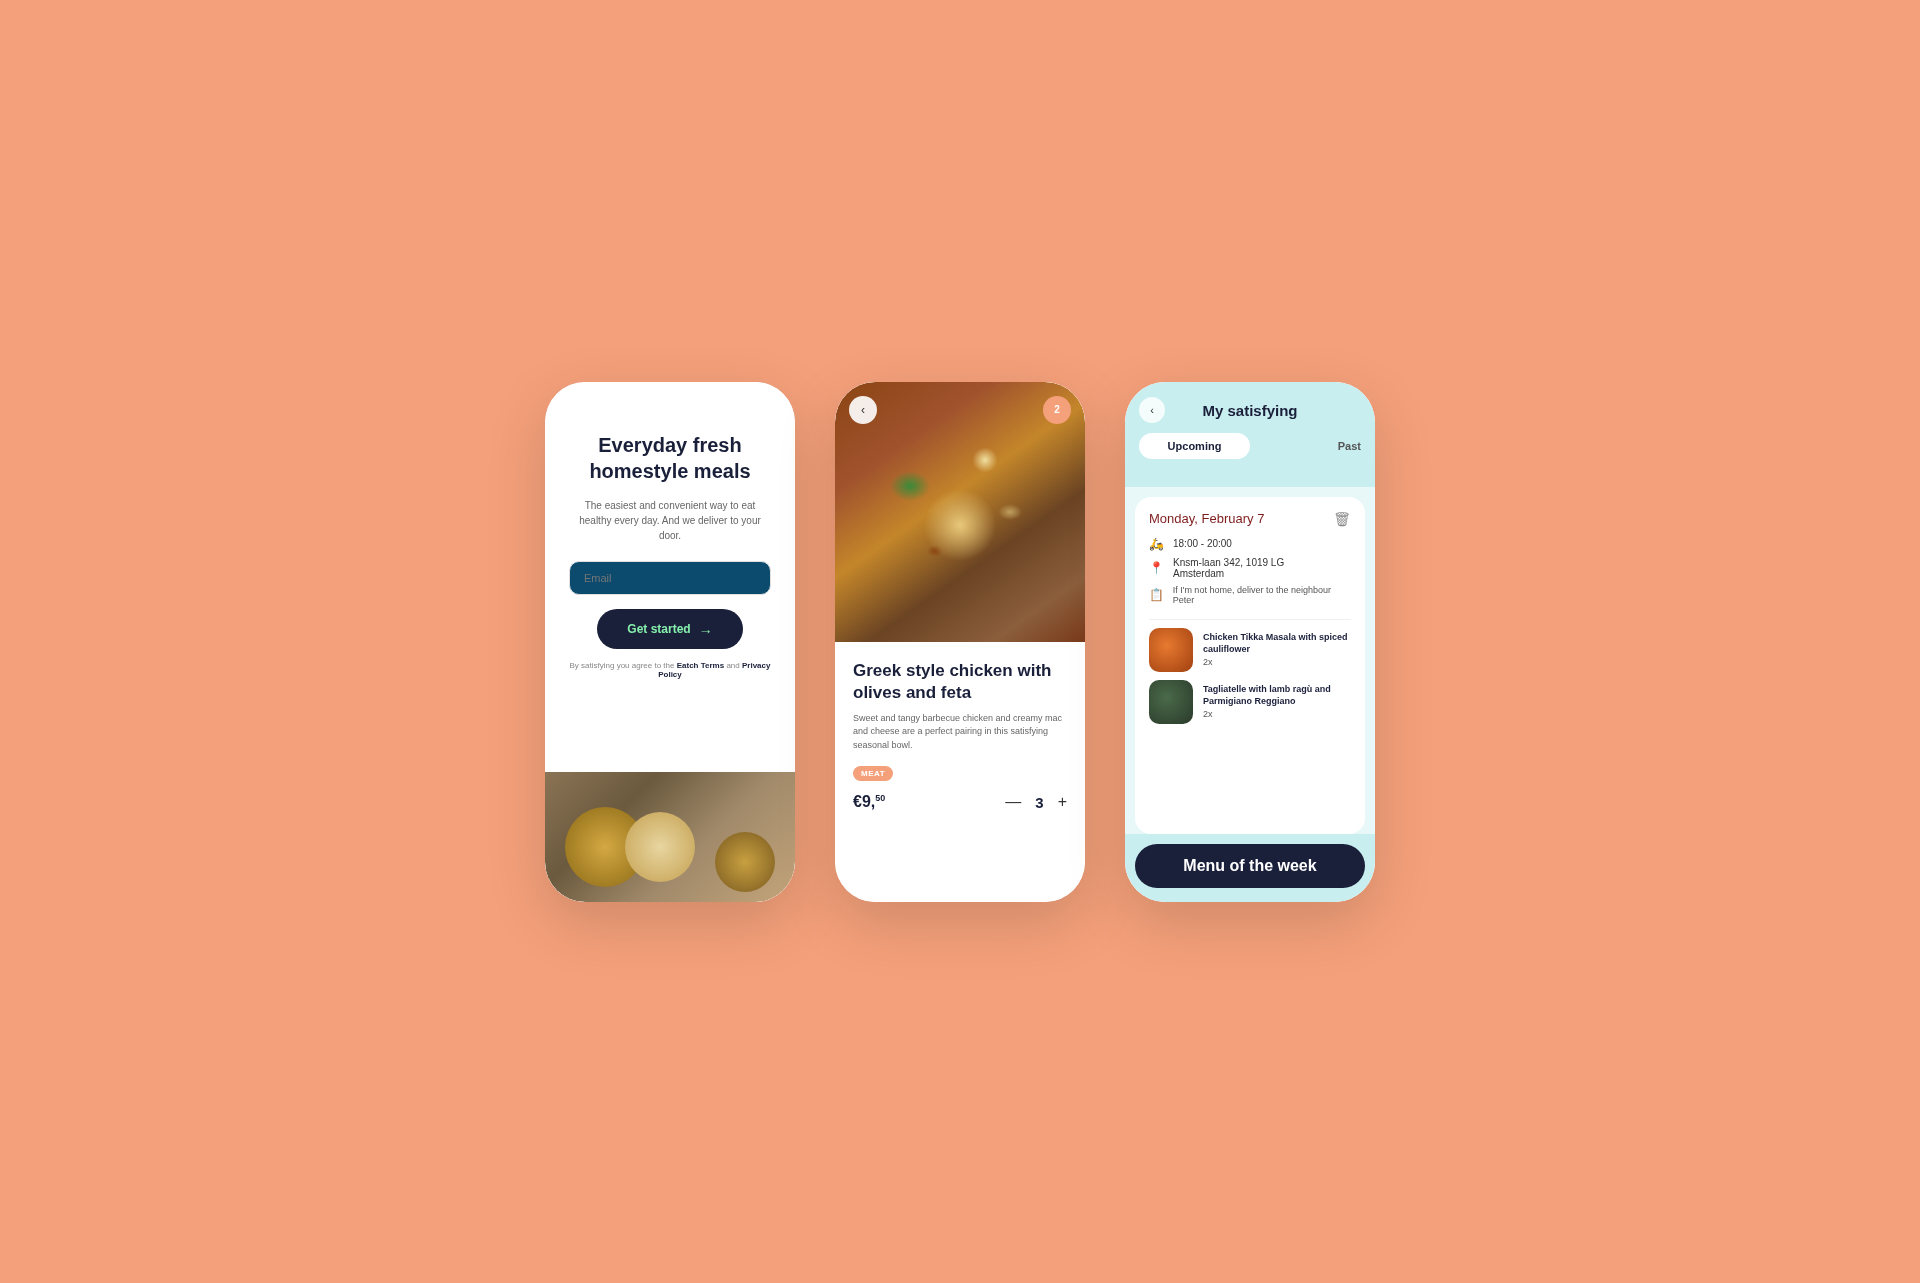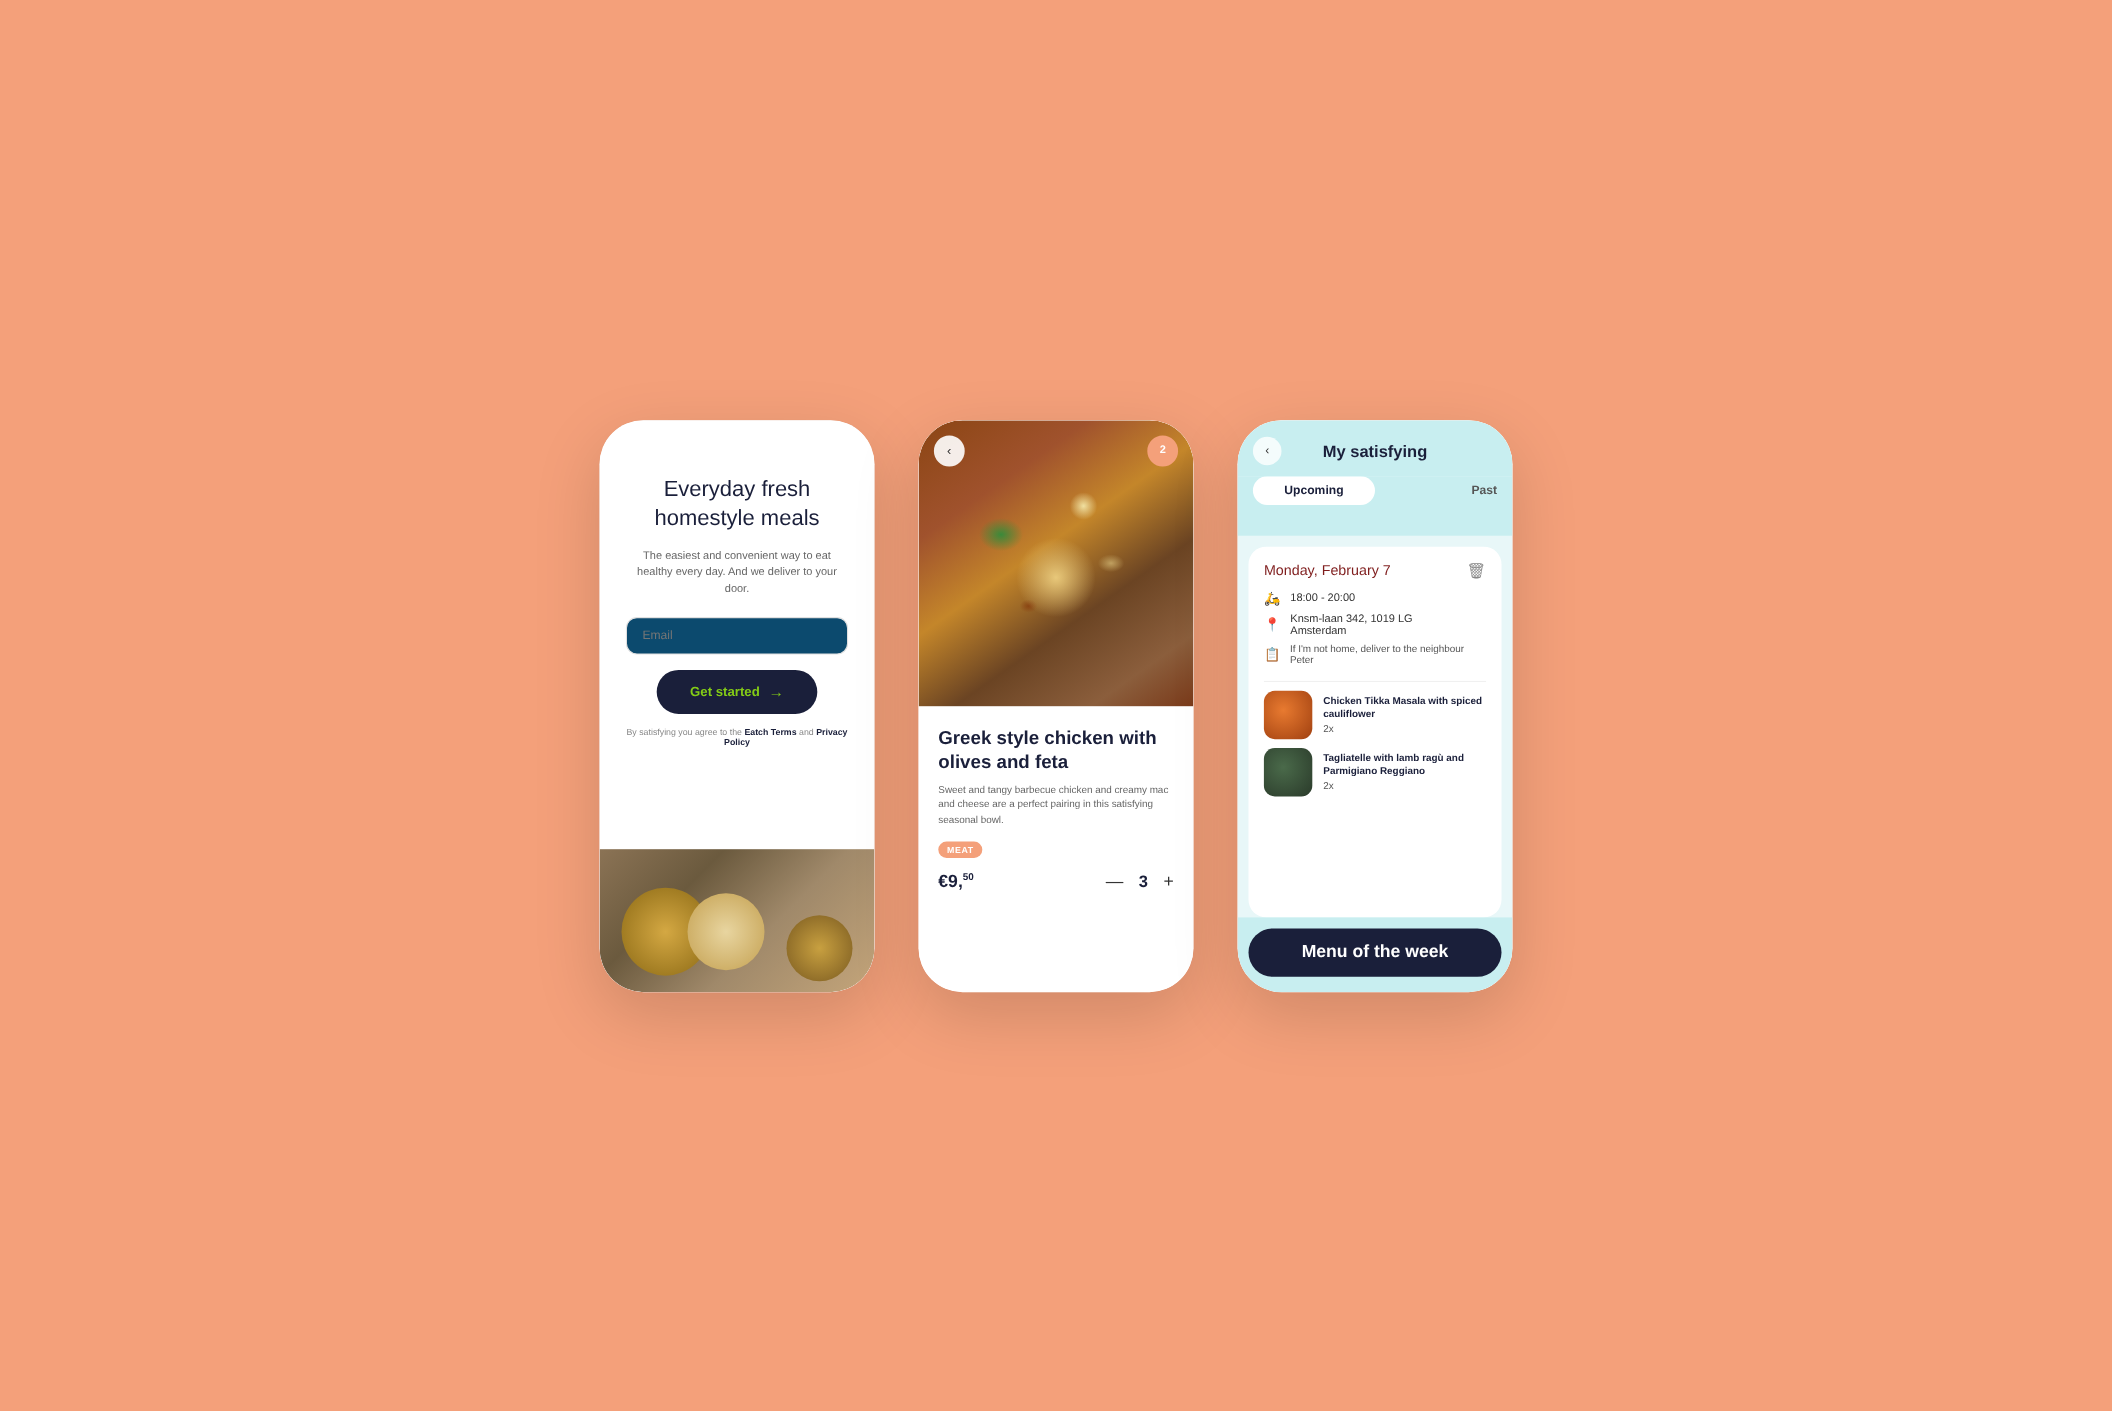--- a/index.html
+++ b/index.html
@@ -43,21 +43,21 @@
     .phone-1 .content-top {
       padding: 50px 24px 20px;
       flex: 1;
       display: flex;
       flex-direction: column;
       align-items: center;
       text-align: center;
     }
     .phone-1 .headline {
       font-size: 20px;
-      font-weight: 400;
+      font-weight: 700;
       color: #1a1f3a;
       line-height: 1.3;
       margin-bottom: 14px;
     }
     .phone-1 .subtext {
       font-size: 10px;
       color: #666;
       line-height: 1.5;
       margin-bottom: 18px;
     }
@@ -67,21 +67,21 @@
       border-radius: 10px;
       padding: 10px 14px;
       font-size: 11px;
       color: #aaa;
       margin-bottom: 14px;
       outline: none;
       background: #0c4a6e;
     }
     .phone-1 .get-started-btn {
       background: #1a1f3a;
-      color: #84cc16;
+      color: #86efac;
       border: none;
       border-radius: 25px;
       padding: 12px 30px;
       font-size: 12px;
       font-weight: 600;
       cursor: pointer;
       display: flex;
       align-items: center;
       gap: 8px;
       margin-bottom: 12px;

